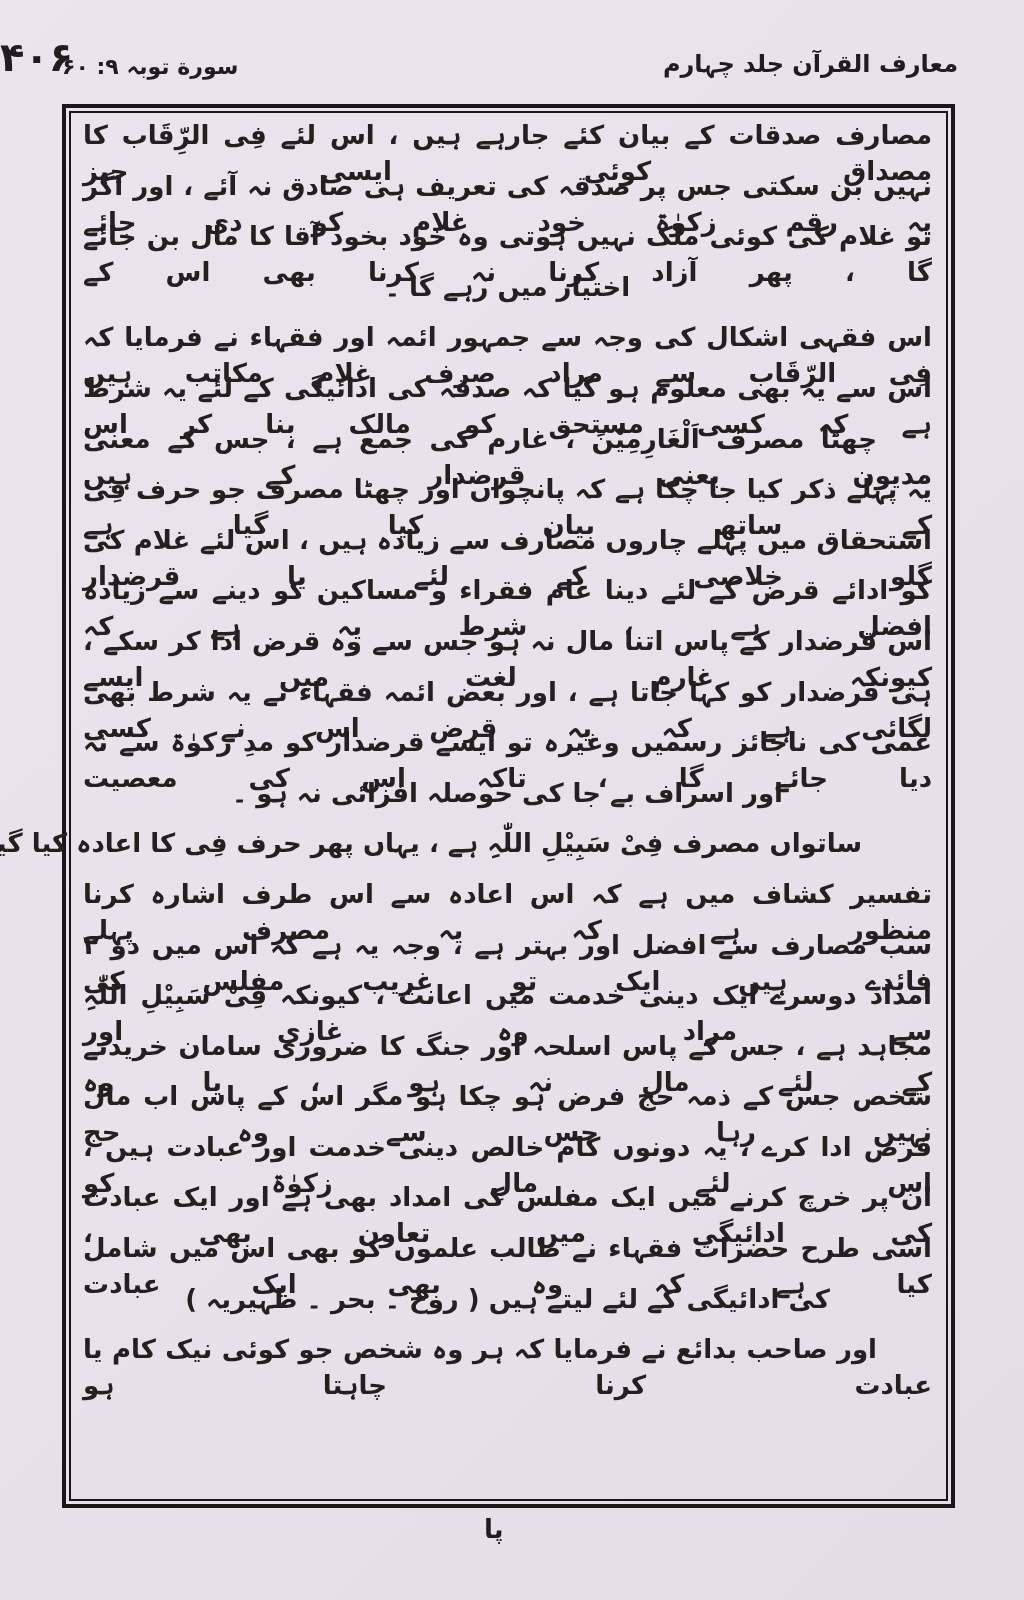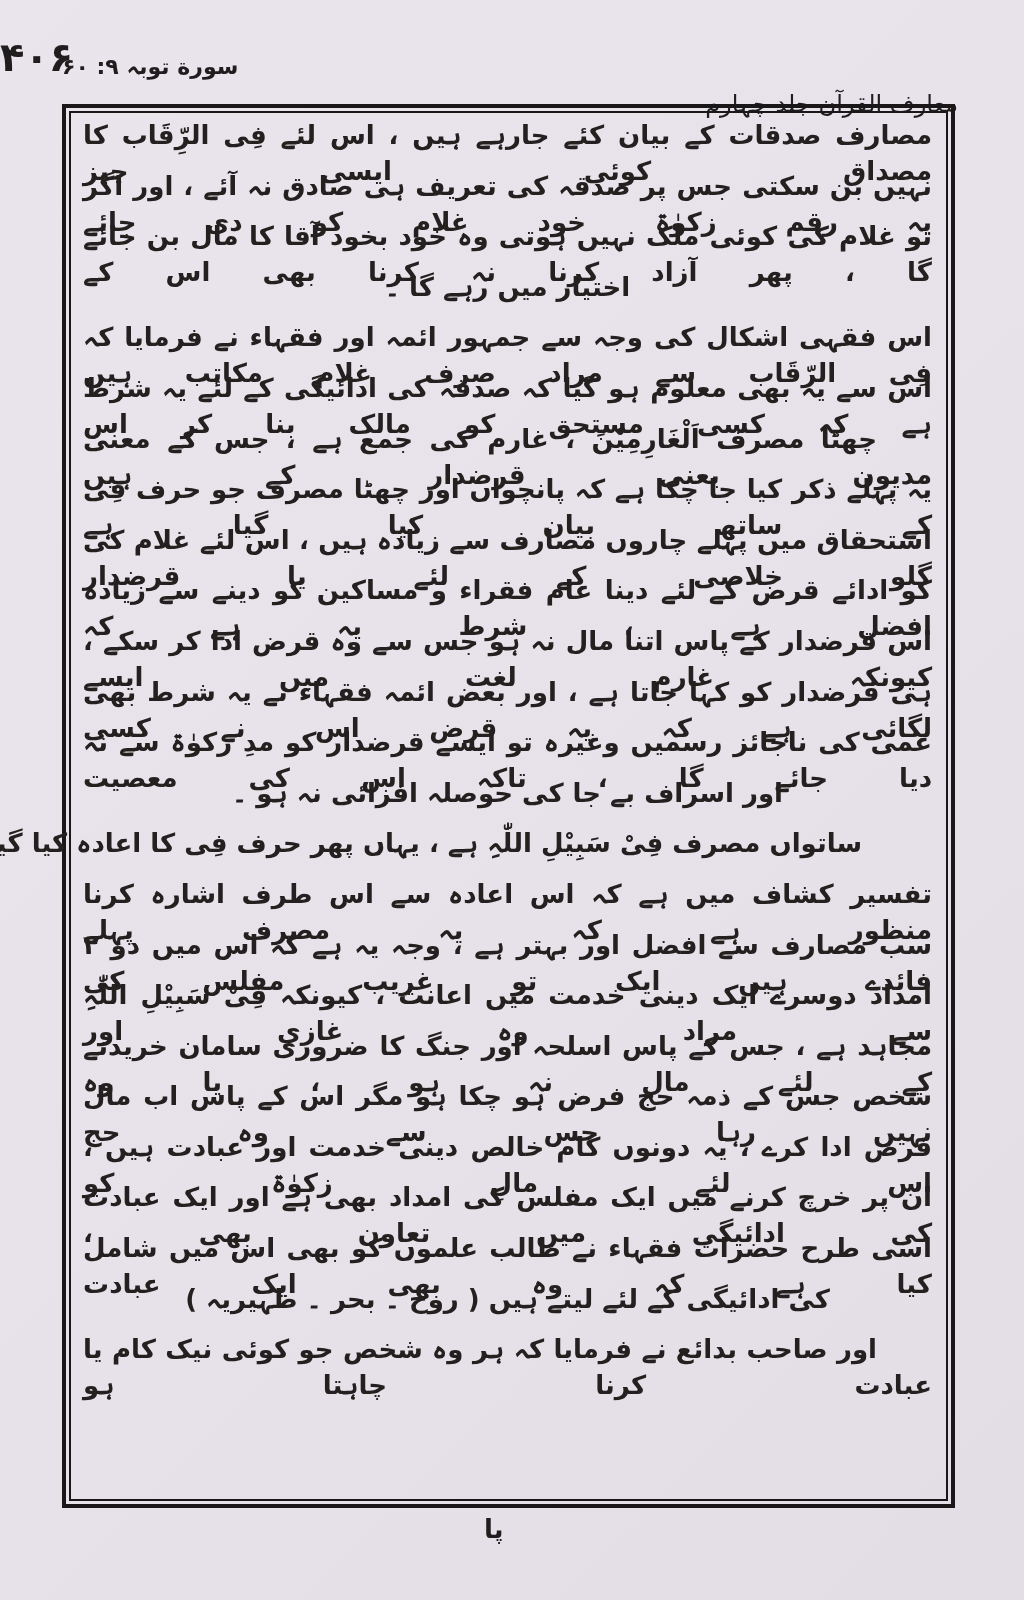--- a/index.html
+++ b/index.html
@@ -11,23 +11,22 @@
     position:relative;
     width:1024px;height:1600px;
     margin:0 auto;
     background:linear-gradient(135deg,#eae5ec 0%,#e7e2e9 55%,#e3dee6 100%);
     color:#201d1f;
     overflow:hidden;
   }
   
   .head-right{
     position:absolute;top:50px;right:66px;
-    font-size:24px;font-weight:normal;direction:rtl;
+    font-size:24px;font-weight:bold;direction:rtl;
     letter-spacing:-0.5px;
-    margin-top:40px;
   }
   .head-center{
     position:absolute;top:34px;left:0;right:30px;
     font-size:40px;font-weight:bold;
     letter-spacing:4px;
   }
   .head-left{
     position:absolute;top:54px;left:62px;
     font-size:22px;font-weight:bold;direction:rtl;
   }

